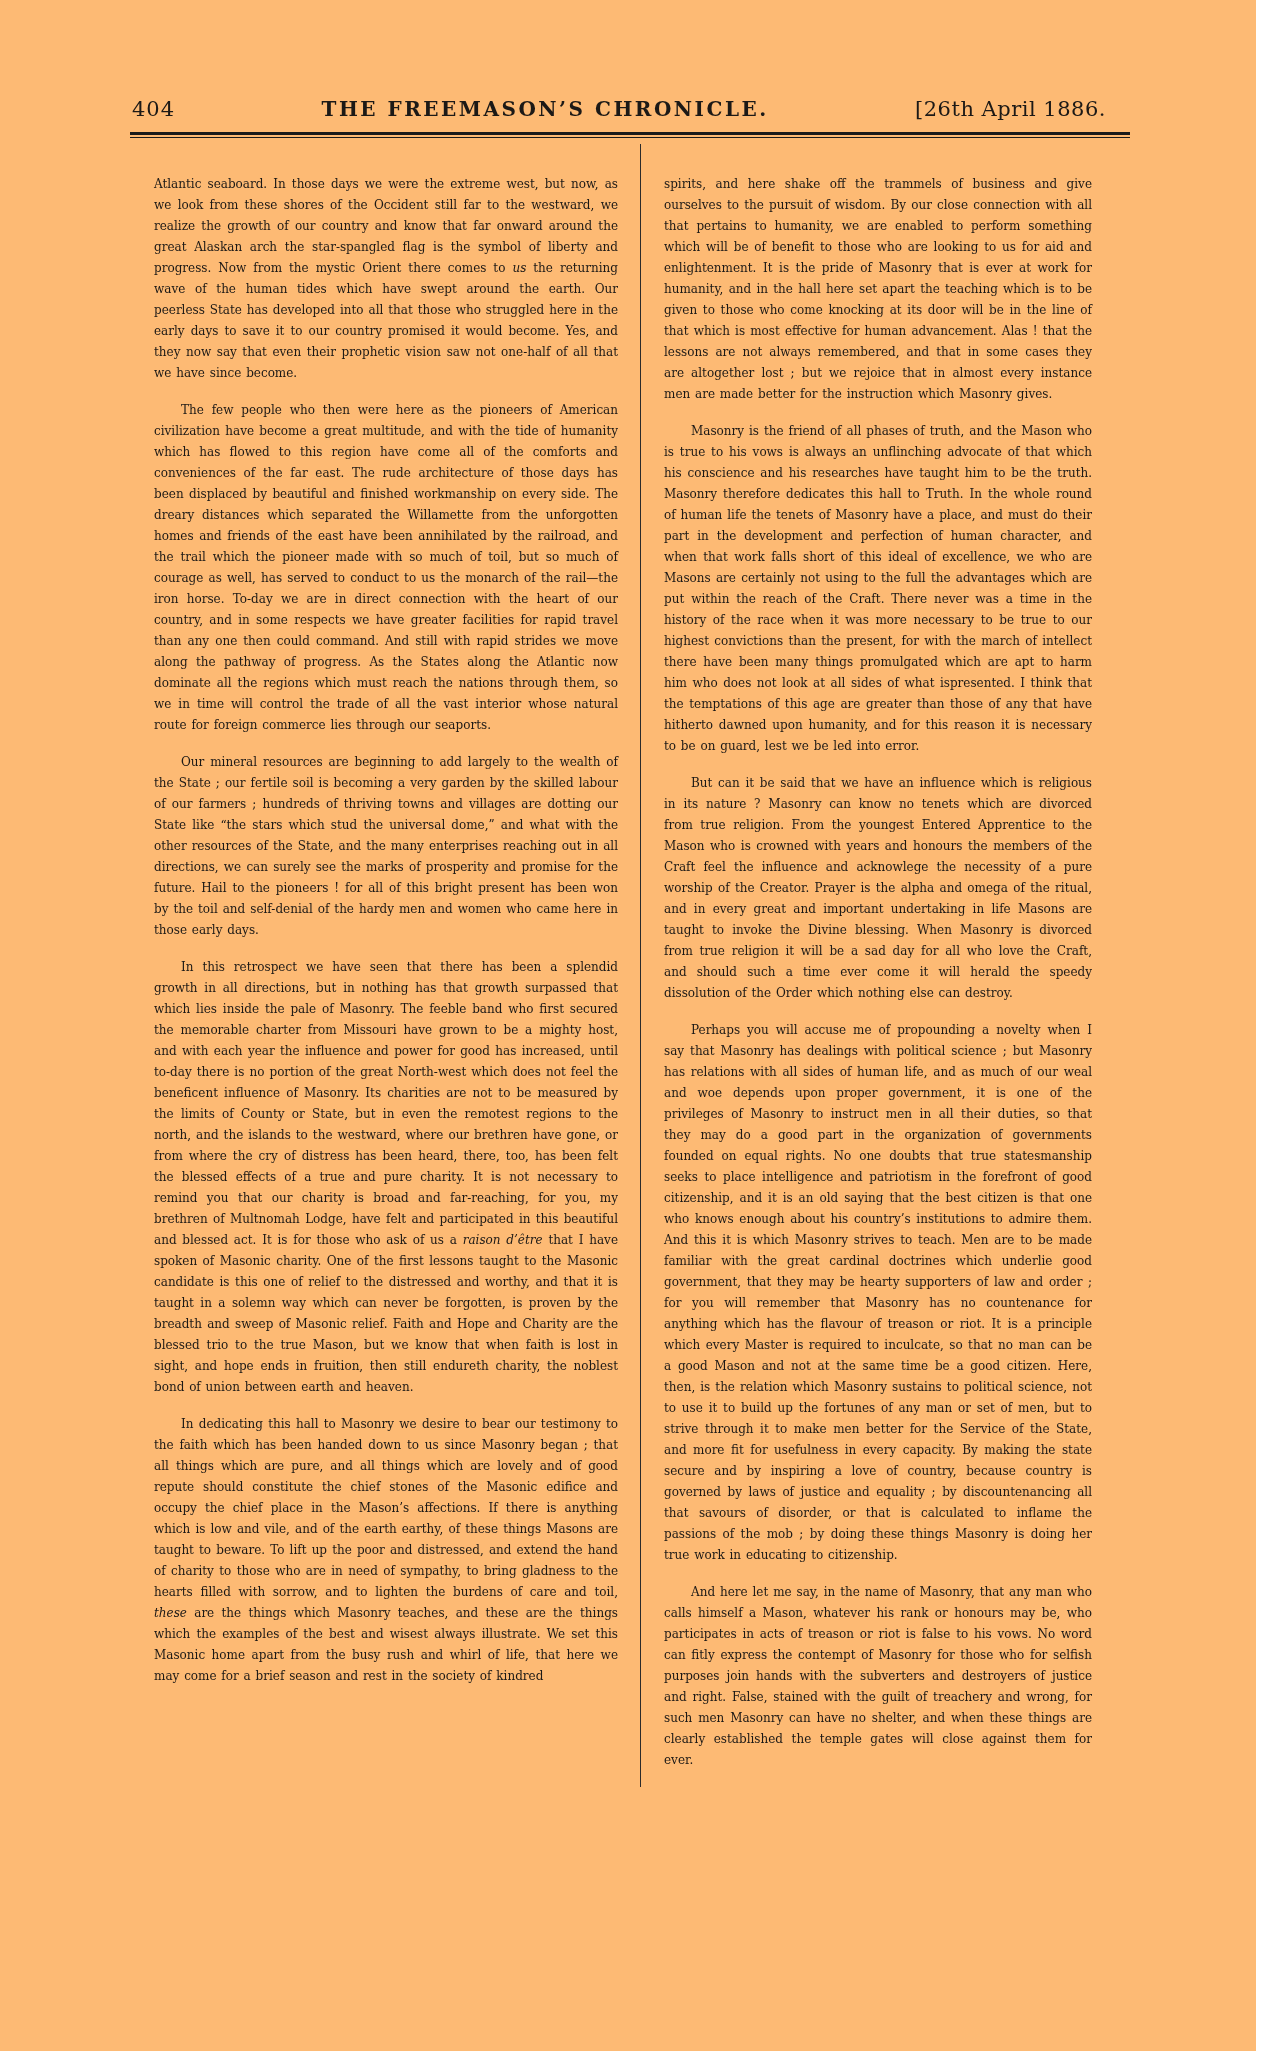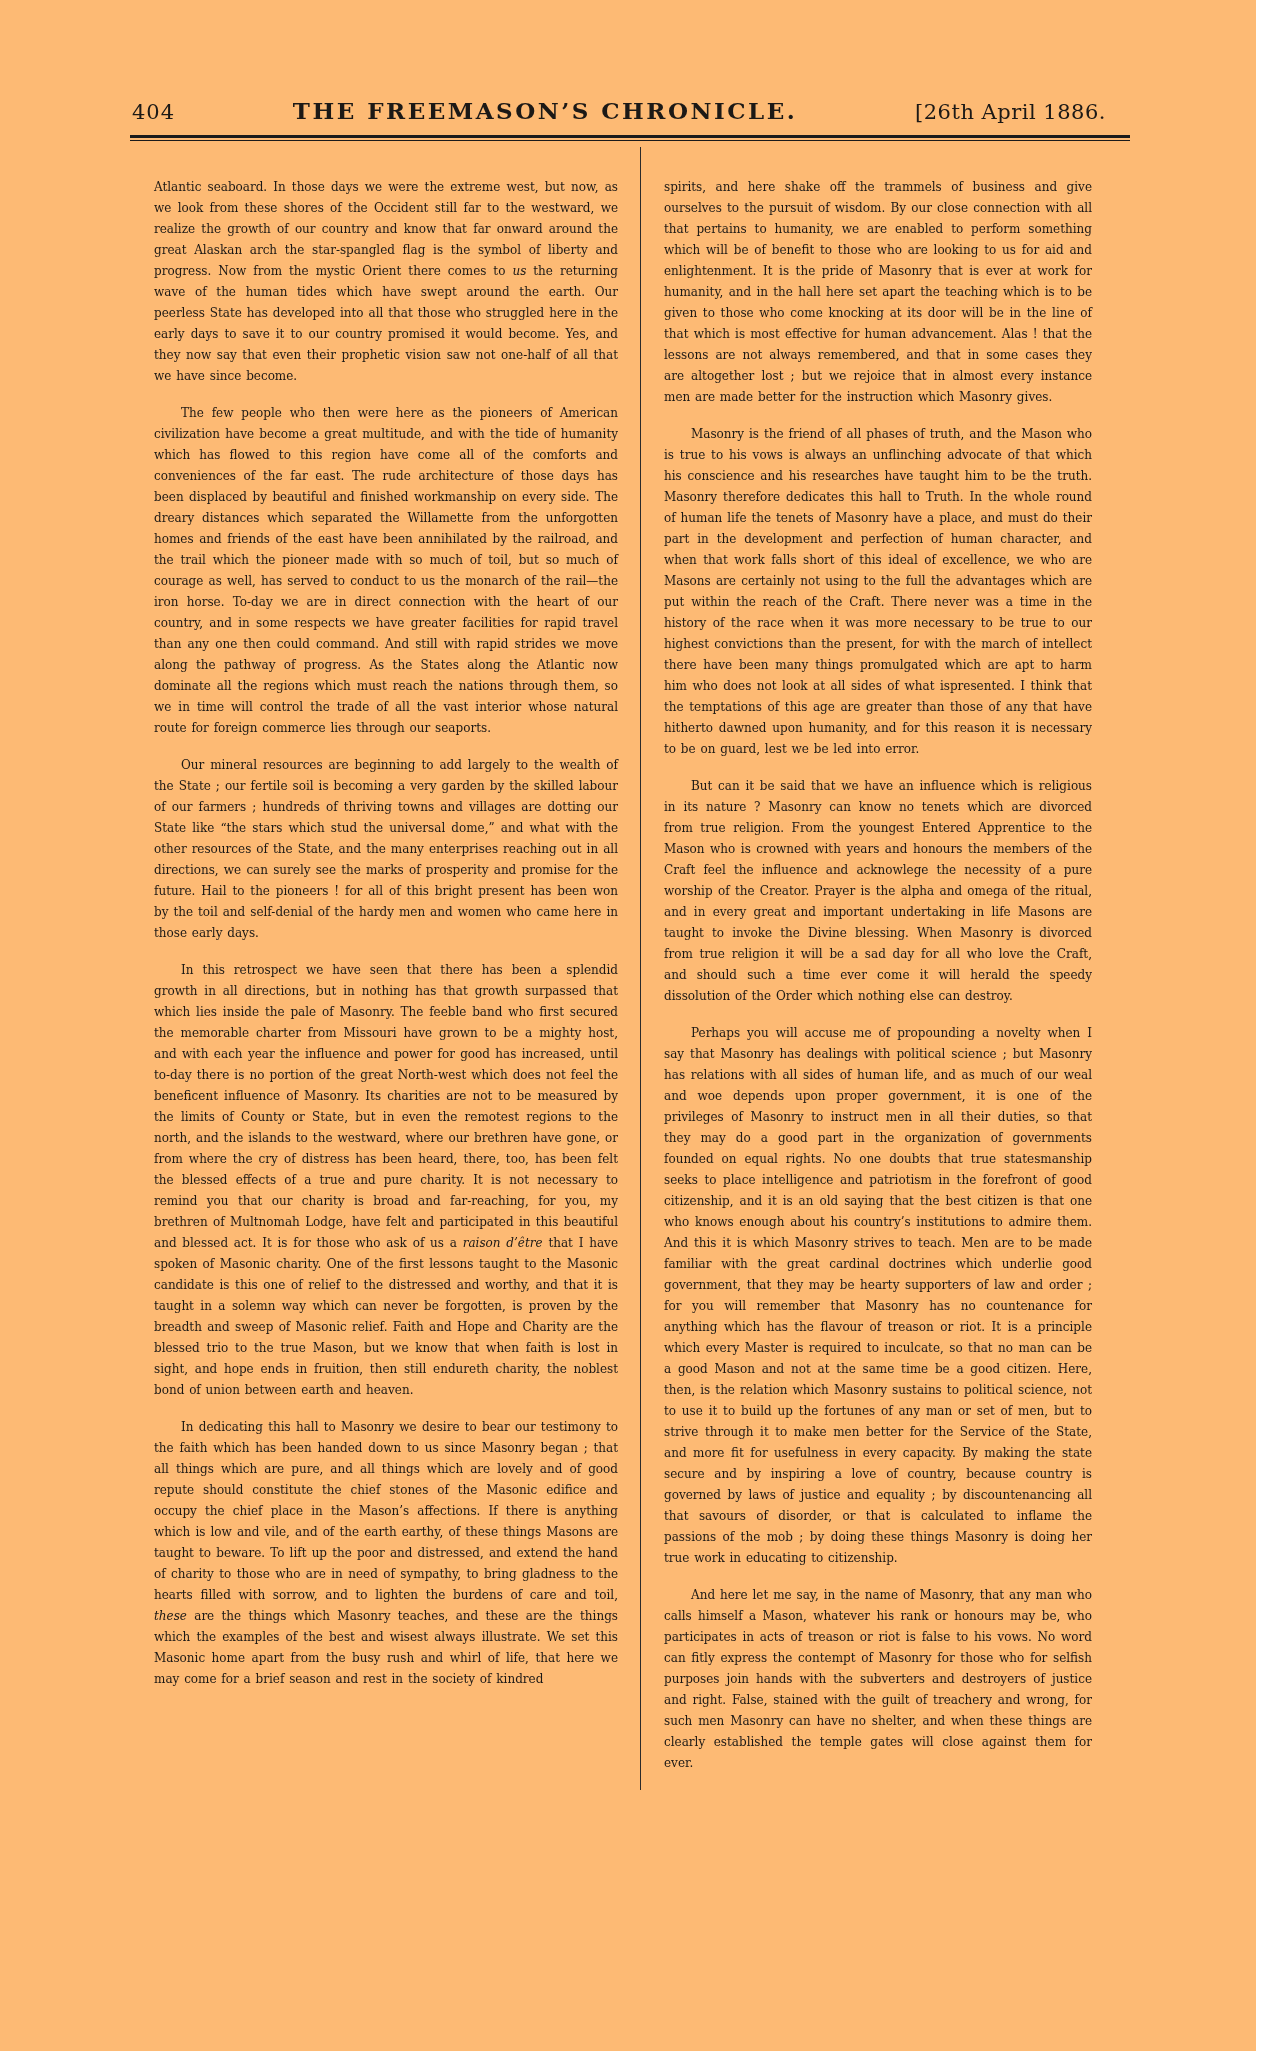--- a/index.html
+++ b/index.html
@@ -9,21 +9,21 @@
     font-family:"DejaVu Serif", serif;
     overflow:hidden;
   }
   .hdr {
     display:flex; align-items:baseline;
     padding:97px 150px 0 132px;
   }
   .hdr .pageno { font-size:21px; letter-spacing:1px; }
   .hdr .masthead {
     flex:1; text-align:center;
-    font-size:23px; font-weight:bold; letter-spacing:2.5px;
+    font-size:20px; font-weight:bold; letter-spacing:2.5px;
     white-space:nowrap;
   }
   .hdr .issuedate { font-size:21px; letter-spacing:0.5px; }
   .rule-double {
     margin:11px 126px 0 130px;
     height:2px;
     border-top:3px solid #1b1b1b;
     border-bottom:1px solid #1b1b1b;
   }
   .columns {

